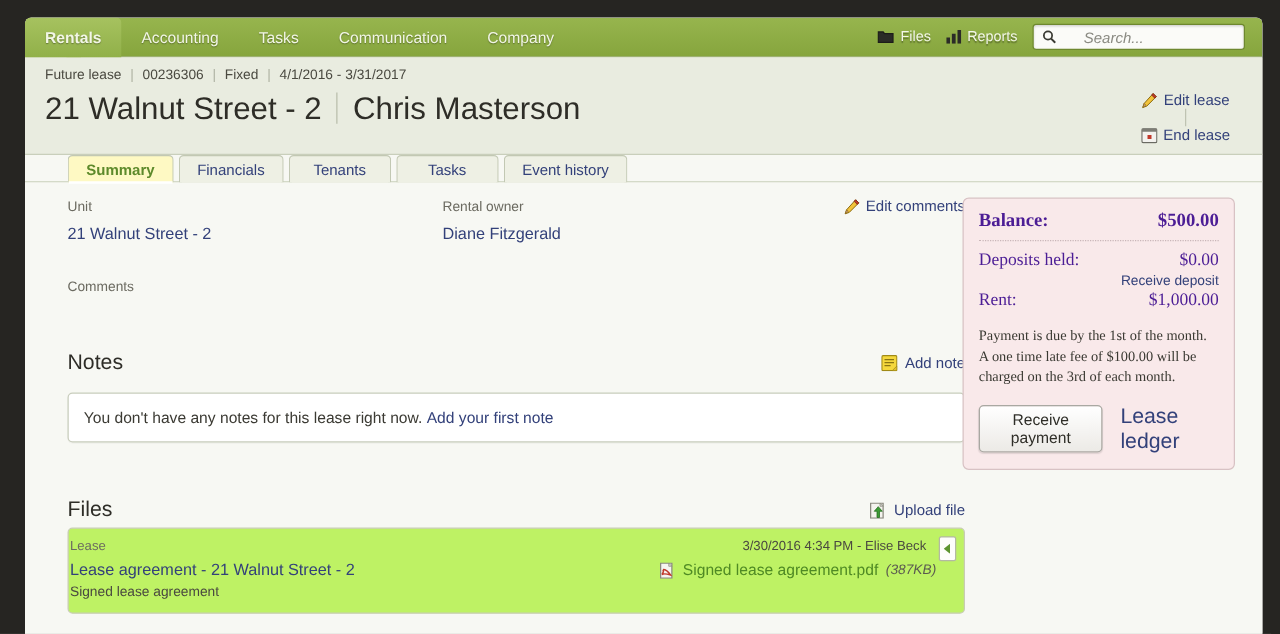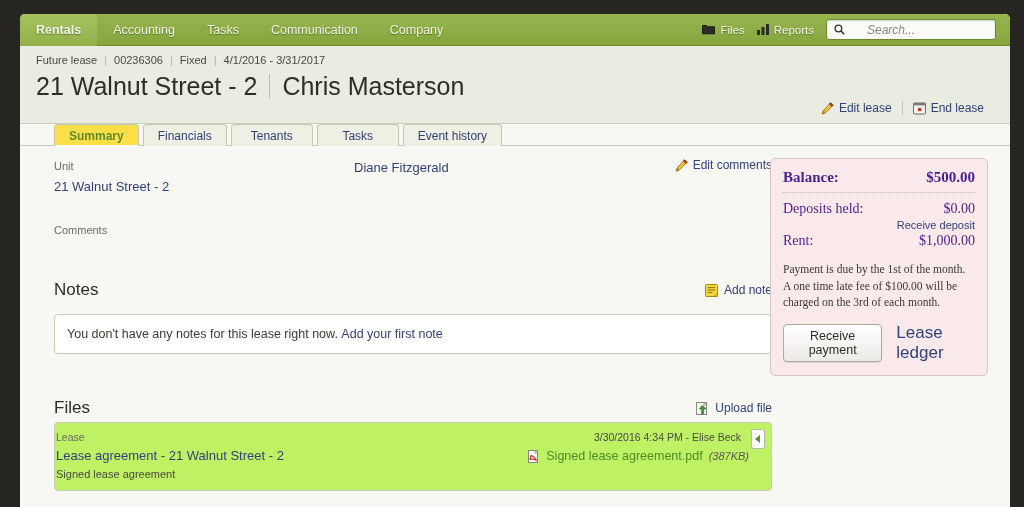--- a/index.html
+++ b/index.html
@@ -117,20 +117,21 @@
     width: 1px; height: 25px;
     background: #b9bdab;
     margin: 0 12px;
     position: relative; top: 4px;
   }
   .head-actions {
     position: absolute;
     right: 16px; bottom: 8px;
     display: flex; align-items: center;
     font-size: 12px;
+    flex-direction: column;
   }
   .head-actions .a {
     display: flex; align-items: center; gap: 5px;
     color: #33417a; cursor: pointer;
     padding: 0 10px;
   }
   .head-actions .vsep {
     width: 1px; height: 14px; background: #bfc3b2;
   }
 
@@ -161,21 +162,21 @@
     font-size: 12px;
     color: #33417a;
     background: #eef0e4;
     border: 1px solid #c2c8b3;
     border-bottom: none;
     border-radius: 4px 4px 0 0;
     cursor: pointer;
     white-space: nowrap;
   }
   .tab.active {
-    background: #fde047;
+    background: #fef9c3;
     color: #5d8a2b;
     font-weight: bold;
   }
   .tab.active::after {
     content: "";
     position: absolute;
     left: 0; right: 0; bottom: -1px;
     height: 2px;
     background: #ffffff;
   }
@@ -450,20 +451,21 @@
   <div class="body">
 
     <div class="content">
 
       <div class="inforow">
         <div class="infocol">
           <div class="lbl">Unit</div>
           <div class="val">21 Walnut Street - 2</div>
         </div>
         <div class="infocol">
+          <div class="lbl">Rental owner</div>
           <div class="val">Diane Fitzgerald</div>
         </div>
         <div class="edit-comments">
           <span class="ico">
             <svg width="13" height="13" viewBox="0 0 13 13">
               <path d="M9.5,0.8 L12,3.3 L4.4,10.9 L1.2,12 L2.3,8.8 Z" fill="#f2c33a" stroke="#8a6a12" stroke-width=".8"></path>
               <path d="M1.2,12 L2.3,8.8 L3.6,10.1 Z" fill="#d8a6a0" stroke="#8a6a12" stroke-width=".6"></path>
               <path d="M9.5,0.8 L12,3.3 L10.8,4.5 L8.3,2 Z" fill="#c0392b" stroke="#7a2318" stroke-width=".6"></path>
             </svg>
           </span>

